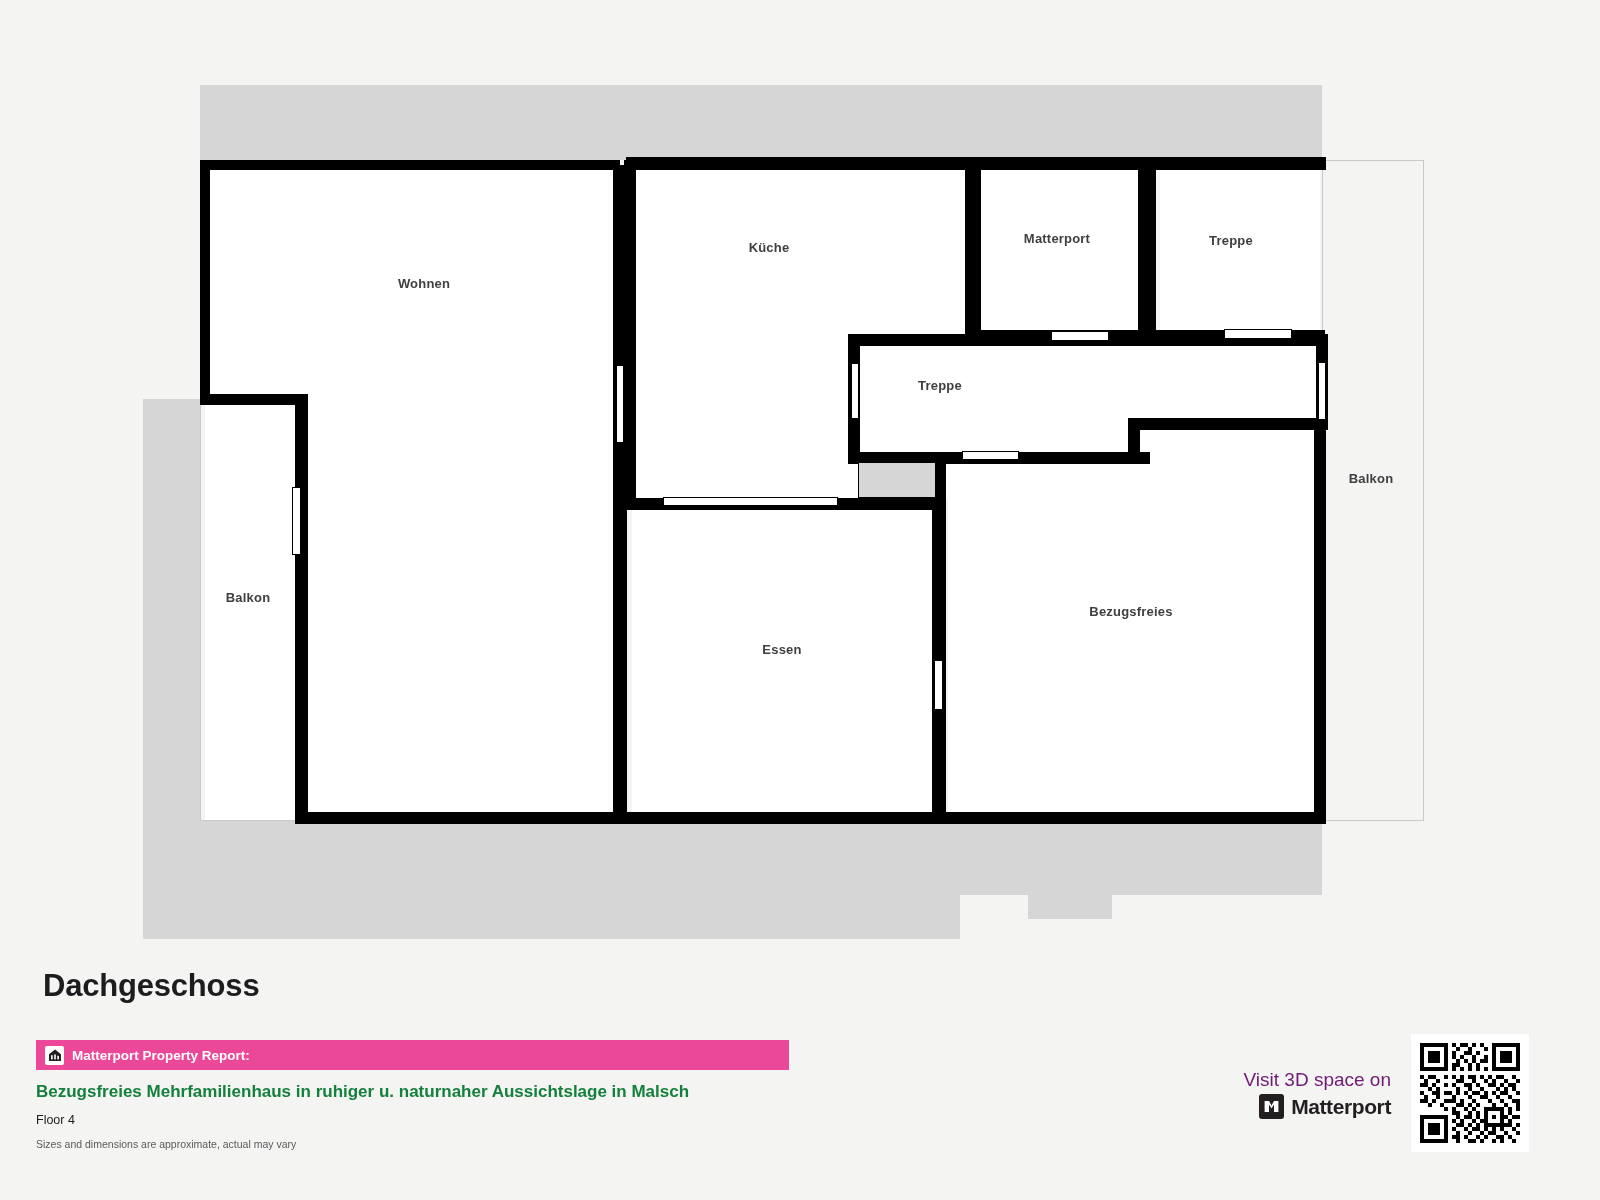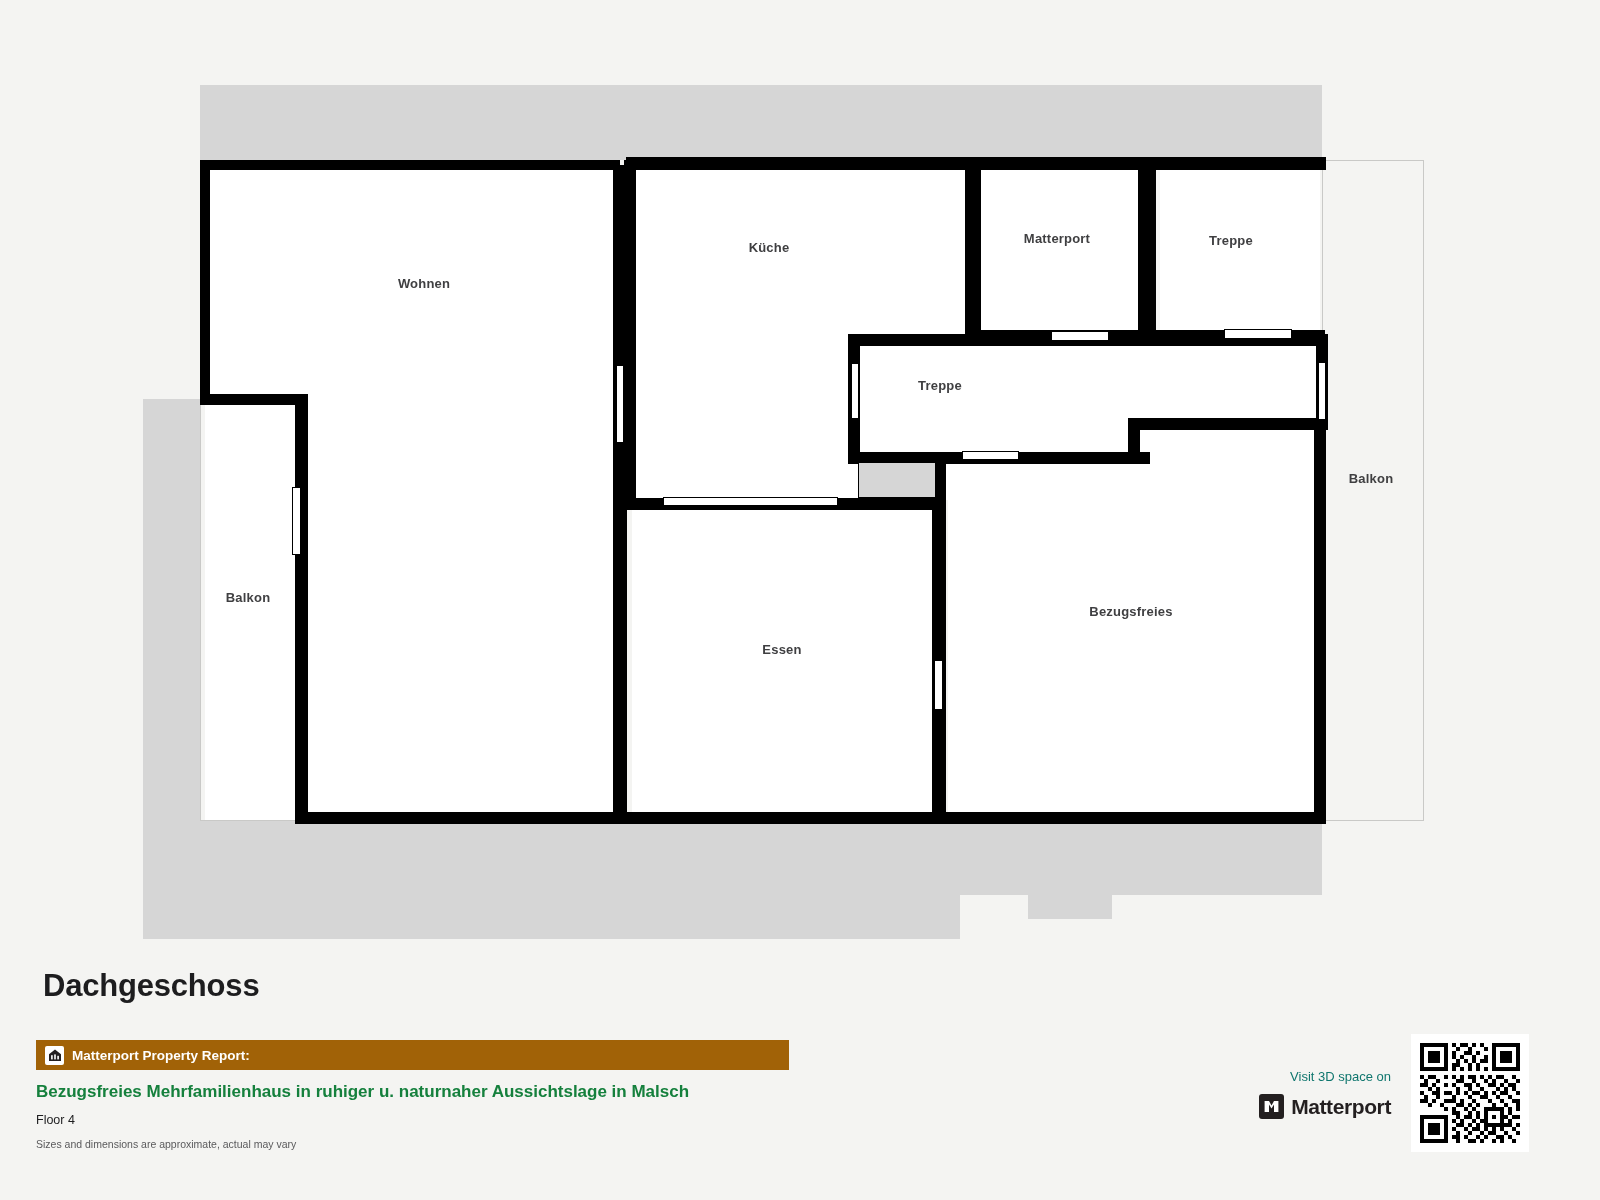--- a/index.html
+++ b/index.html
@@ -80,21 +80,21 @@
     color: #1d1d1f;
     letter-spacing: -0.2px;
   }
 
   #report-bar {
     position: absolute;
     left: 36px;
     top: 1040px;
     width: 753px;
     height: 30px;
-    background: #a16207;
+    background: #ec4899;
     display: flex;
     align-items: center;
     padding-left: 9px;
     box-sizing: border-box;
   }
   #report-bar .mp-badge {
     width: 19px;
     height: 19px;
     background: #ffffff;
     border-radius: 2px;
@@ -133,22 +133,22 @@
     top: 1138px;
     font-size: 10.5px;
     color: #5a5a5c;
   }
 
   
   #visit-text {
     position: absolute;
     right: 209px;
     top: 1069px;
-    font-size: 13px;
-    color: #0f766e;
+    font-size: 19px;
+    color: #701a75;
     text-align: right;
   }
   #mp-logo {
     position: absolute;
     right: 209px;
     top: 1094px;
     display: flex;
     align-items: center;
     gap: 7px;
   }

